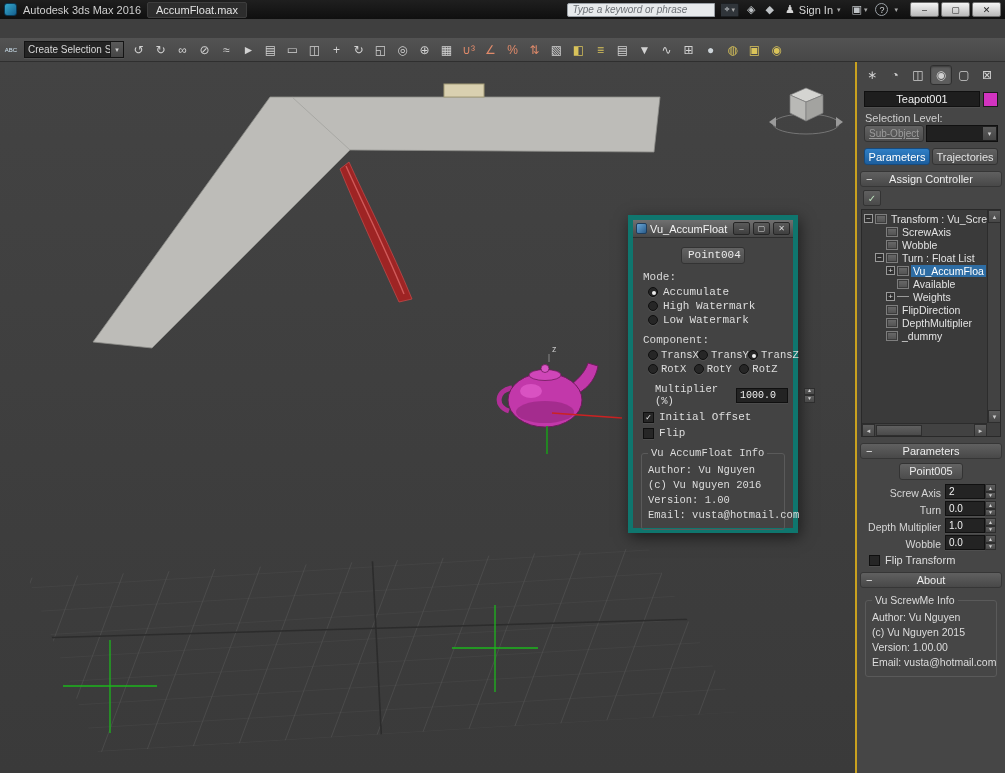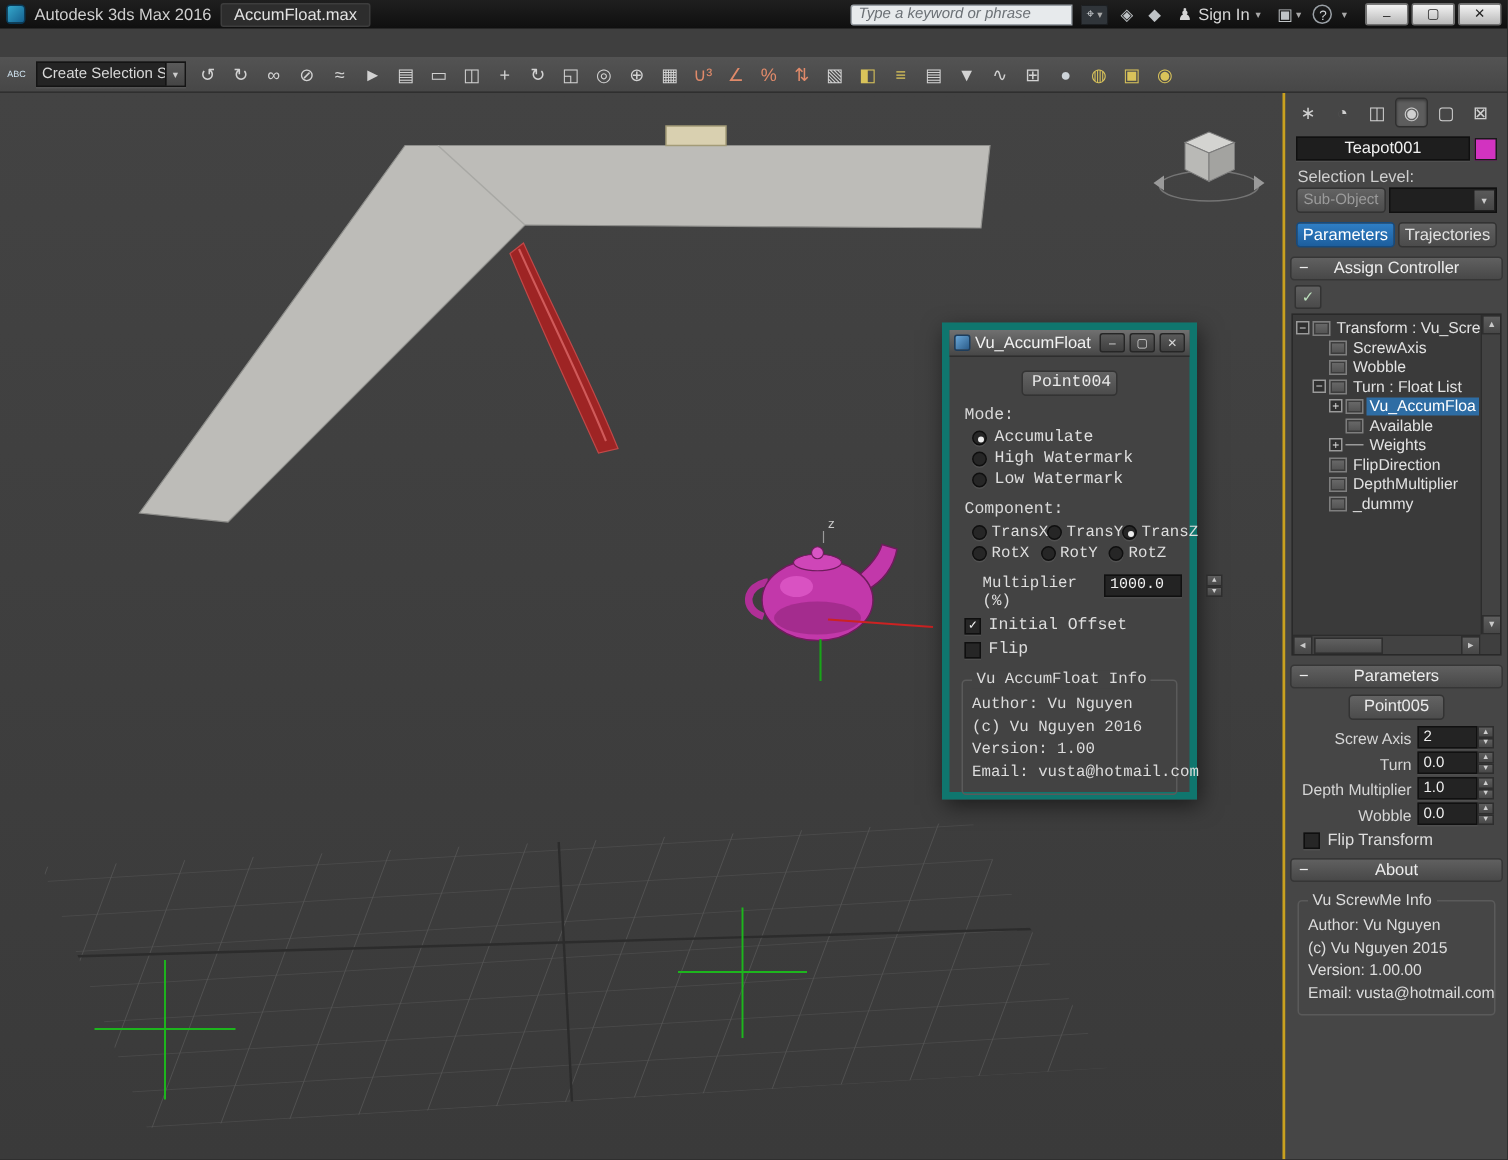--- a/index.html
+++ b/index.html
@@ -62,21 +62,21 @@
   .cptab.active { background:#5d5d5d; border:1px solid #2f2f2f; box-shadow:inset 0 1px 2px rgba(0,0,0,.4); }
   .cp-name-row { display:flex; gap:3px; align-items:center; margin:3px 7px 0; }
   .darkfld { background:#1e1e1e; border:1px solid #101010; box-shadow:0 1px 0 rgba(255,255,255,.06);
              color:#f2f2f2; height:16px; line-height:14px; padding:0 4px; }
   .objname { flex:1;text-align:center; }
   .swatch { width:15px; height:15px; background:#d233c0; border:1px solid #1a1a1a; flex:none; }
   .cp-label { margin:5px 8px 1px; color:#cfcfcf; }
   .cp-subobj-row { display:flex; gap:2px; margin:1px 7px 0; }
   .mxbtn { background:linear-gradient(#636363,#4c4c4c); border:1px solid #333; border-radius:3px; color:#eaeaea;
            height:17px; line-height:15px; text-align:center; padding:0 6px; white-space:nowrap; }
-  .mxbtn.disabled { color:#9b9b9b; }
+  .mxbtn.disabled { color:#9b9b9b;text-decoration:underline; }
   .subobj { width:60px; padding:0 2px; font-size:10px; }
   .darkdrop { flex:1; height:17px; background:#202020; border:1px solid #101010; position:relative; }
   .darkdrop .ddcaret { position:absolute; right:1px; top:1px; bottom:1px; width:13px;
                        background:linear-gradient(#5a5a5a,#454545); color:#ccc; font-size:7px;
                        display:flex; align-items:center; justify-content:center; }
   .cp-modetabs { display:flex; gap:2px; margin:6px 7px 2px; }
   .seg { flex:1; height:17px; line-height:16px; text-align:center; background:linear-gradient(#616161,#4b4b4b);
          border:1px solid #333; border-radius:3px; color:#e2e2e2; }
   .seg.active { background:linear-gradient(#2f7fc6,#1d5e9d); border-color:#174a7c; color:#fff; }
 
@@ -137,21 +137,21 @@
   .dbtn { width:17px; height:13px; background:linear-gradient(#5a5a5a,#3f3f3f); border:1px solid #262626;
           border-radius:2px; color:#d8d8d8; font-size:8px; display:flex; align-items:center; justify-content:center; flex:none; }
   .dlg-body { padding:0 8px;font-family:Liberation Mono, monospace; }
   .dlabel { margin:7px 0 2px 2px; color:#d8d8d8; }
   .radiorow { display:flex; align-items:center; gap:5px; height:14px; margin-left:7px; color:#dedede; }
   .rdot { width:10px; height:10px; border-radius:50%; background:#262626; border:1px solid #0f0f0f;
           box-shadow:0 1px 0 rgba(255,255,255,.08); position:relative; flex:none; }
   .rdot.sel::after { content:""; position:absolute; left:2.5px; top:2.5px; width:4px; height:4px; border-radius:50%; background:#ededed; }
   .comprow { display:flex; margin-left:7px; height:14px; }
   .compcell { width:50px; display:flex; align-items:center; gap:3px; color:#dedede; font-size:10.5px; }
-  .multrow { display:flex; gap:16px; margin:7px 0 0 14px; }
+  .multrow { display:flex; align-items:center; gap:16px; margin:7px 0 0 14px; }
   .multlabel { font-size:10.5px; color:#dedede; padding-right:2px; }
 </style>
 </head>
 <body>
 
 <div class="root">
 
   <div class="titlebar">
     <div class="applogo"></div>
     <span class="apptitle">Autodesk 3ds Max 2016</span>

